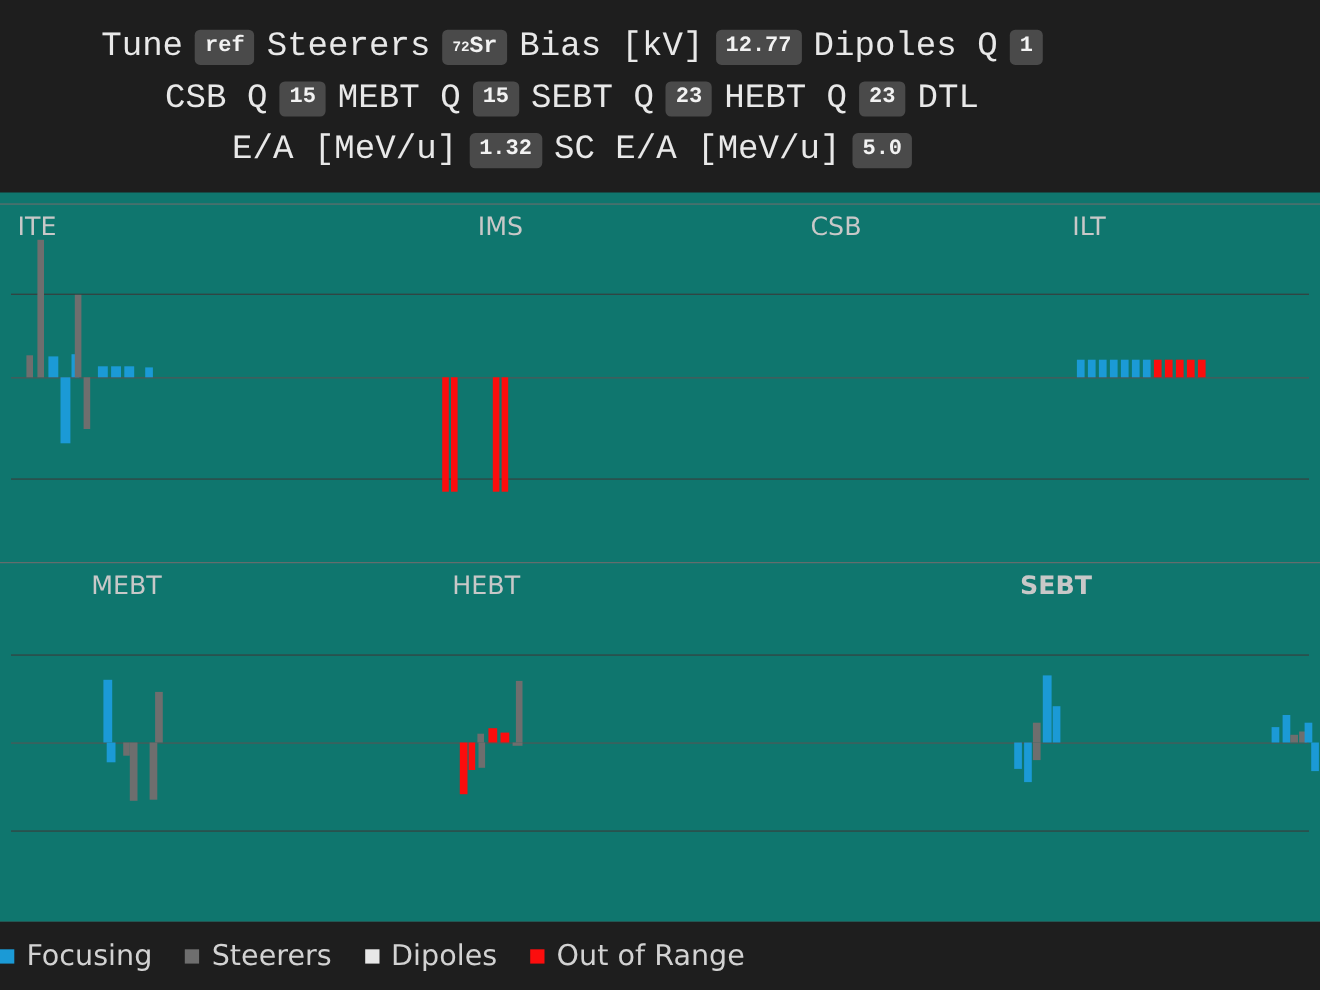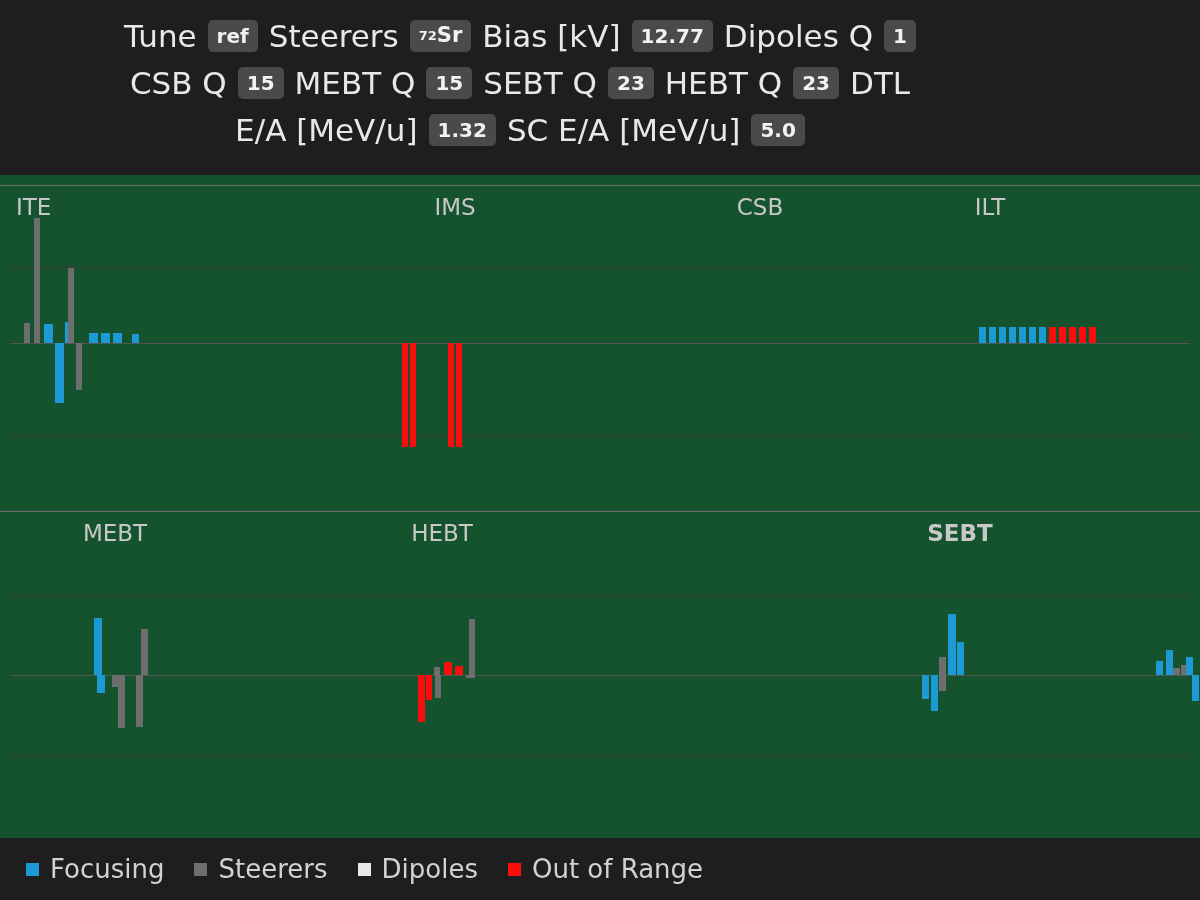--- a/index.html
+++ b/index.html
@@ -9,22 +9,23 @@
     font-family: "DejaVu Sans", "Liberation Sans", sans-serif;
     overflow: hidden;
   }
   #root { position: relative; width: 1200px; height: 900px; }
 
   
   .header {
     position: absolute; left: 0; top: 0; width: 1040px; height: 160px;
     background: #1e1e1e;
     display: flex; flex-direction: column;
-    align-items: center; justify-content: center;
+    align-items: center; justify-content: flex-end;
     padding-top: 6px;
+    font-family: Liberation Mono, monospace;
   }
   .hdr-row {
     display: flex; align-items: center; justify-content: center;
     gap: 11px; height: 47px; white-space: nowrap;
   }
   .hdr-label {
     color: #e8e8e8; font-size: 31px; line-height: 1;
     font-weight: 400; letter-spacing: 0px;
   }
   .hdr-chip {
@@ -32,21 +33,21 @@
     border-radius: 5px;
     padding: 4px 9px 5px 9px;
     font-size: 20px; font-weight: bold; line-height: 1;
     display: inline-flex; align-items: center; justify-content: center;
     min-width: 26px; min-height: 32px;
   }
   .hdr-chip.sup { font-size: 21px; }
   .hdr-chip.sup sup { font-size: 13px; vertical-align: super; font-weight: bold; }
 
   
-  .panel { position: absolute; left: 0; width: 1200px; background: #14532d; }
+  .panel { position: absolute; left: 0; width: 1200px; background: #0f766e; }
   #panel-top    { top: 175px; height: 335px; }
   #panel-bottom { top: 510px; height: 328px; }
 
   .gridline {
     position: absolute; left: 10px; width: 1180px; height: 1px;
     background: #3a3a3a;
   }
   .gridline.boundary { background: #6d6d6d; left: 0; width: 1200px; }
   .gridline.zero { background: #555555; }
 
@@ -54,21 +55,21 @@
     position: absolute; color: #c8c8c8; font-size: 23px;
     line-height: 1; white-space: nowrap;
   }
 
   .bars { position: absolute; left: 0; top: 0; width: 1200px; height: 100%; }
   .bar { position: absolute; }
 
   
   .legend {
     position: absolute; left: 0; top: 838px; width: 1200px; height: 62px;
-    display: flex; align-items: center; padding-left: 26px; gap: 30px;
+    display: flex; align-items: center; gap: 30px;
     background: #1e1e1e;
   }
   .legend-item { display: flex; align-items: center; gap: 11px; }
   .legend-swatch { width: 13px; height: 13px; display: inline-block; }
   .legend-text { color: #d2d2d2; font-size: 26px; line-height: 1; white-space: nowrap; }
 </style>
 </head>
 <body>
 
 <div id="root">

